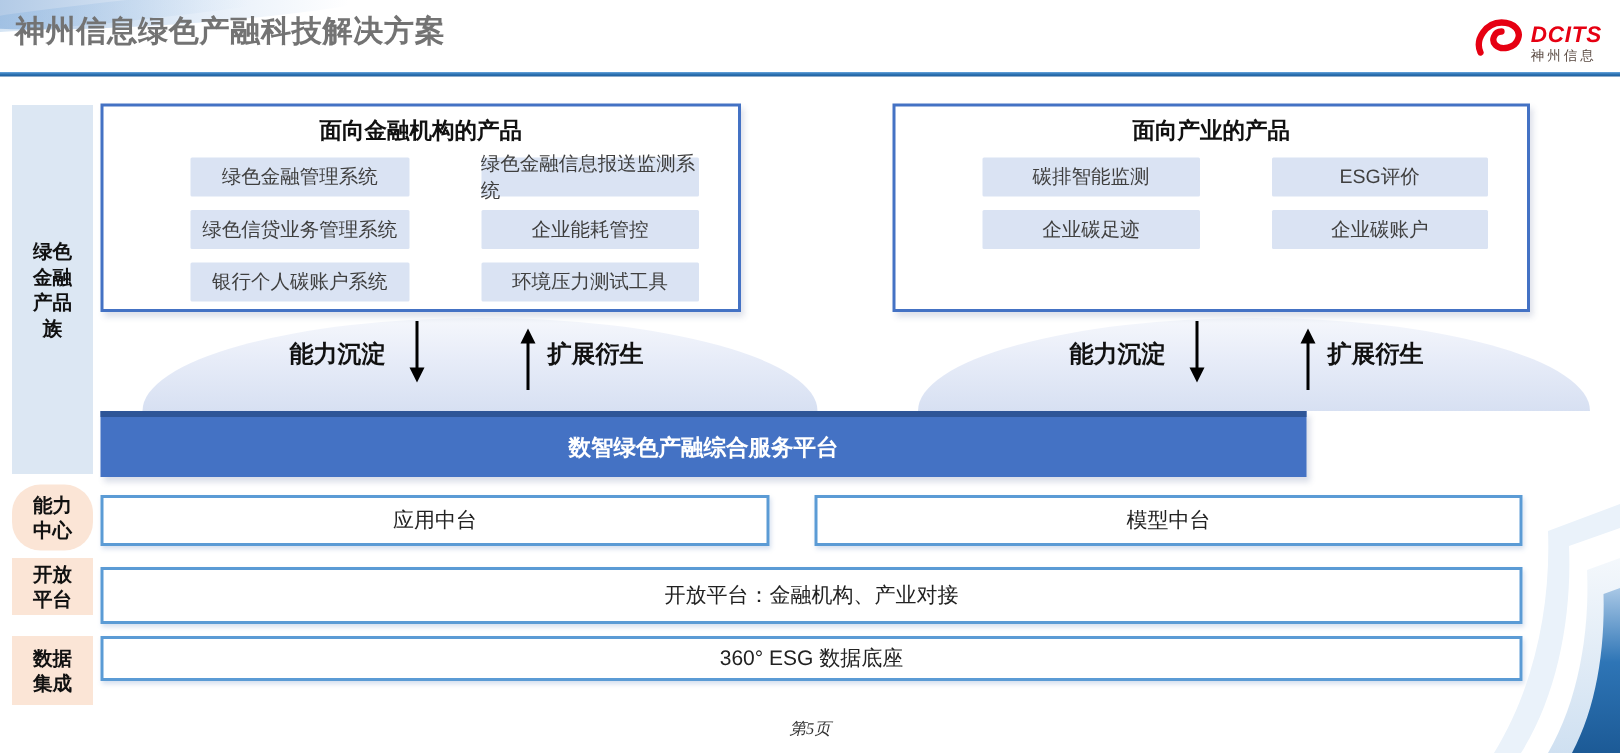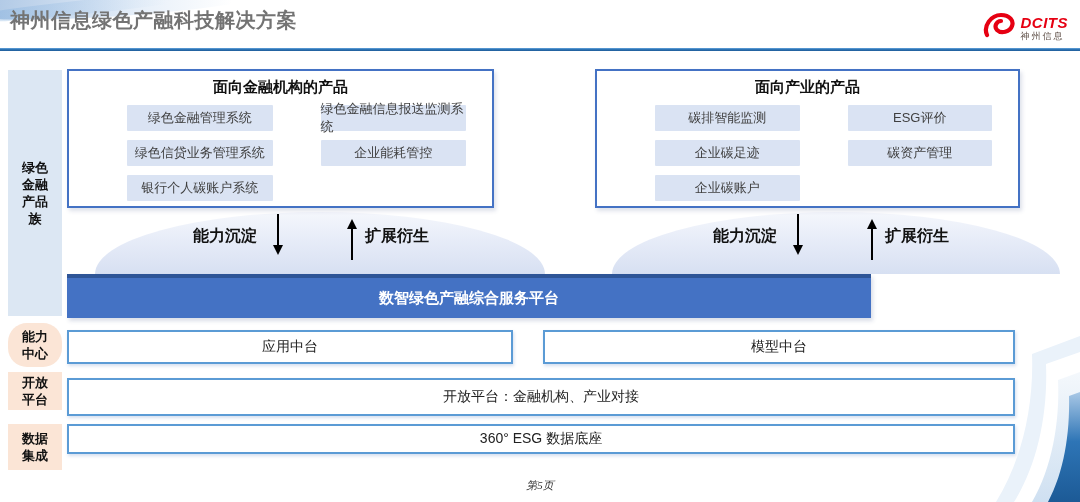--- a/index.html
+++ b/index.html
@@ -120,30 +120,30 @@
   <div class="dome right"></div>
 
   <div class="product-box left">
     <div class="product-title">面向金融机构的产品</div>
     <div class="pill-grid">
       <div class="pill">绿色金融管理系统</div>
       <div class="pill">绿色金融信息报送监测系统</div>
       <div class="pill">绿色信贷业务管理系统</div>
       <div class="pill">企业能耗管控</div>
       <div class="pill">银行个人碳账户系统</div>
+      <div class="pill">环境压力测试工具</div>
     </div>
   </div>
 
   <div class="product-box right">
     <div class="product-title">面向产业的产品</div>
     <div class="pill-grid">
       <div class="pill">碳排智能监测</div>
       <div class="pill">ESG评价</div>
       <div class="pill">企业碳足迹</div>
-      <div class="pill">碳资产管理</div>
       <div class="pill">企业碳账户</div>
     </div>
   </div>
 
   <div class="arrow-label" style="left:193px;">能力沉淀</div>
   <div class="arrow down" style="left:277px;"></div>
   <div class="arrow up" style="left:351px;"></div>
   <div class="arrow-label" style="left:365px;">扩展衍生</div>
 
   <div class="arrow-label" style="left:713px;">能力沉淀</div>

